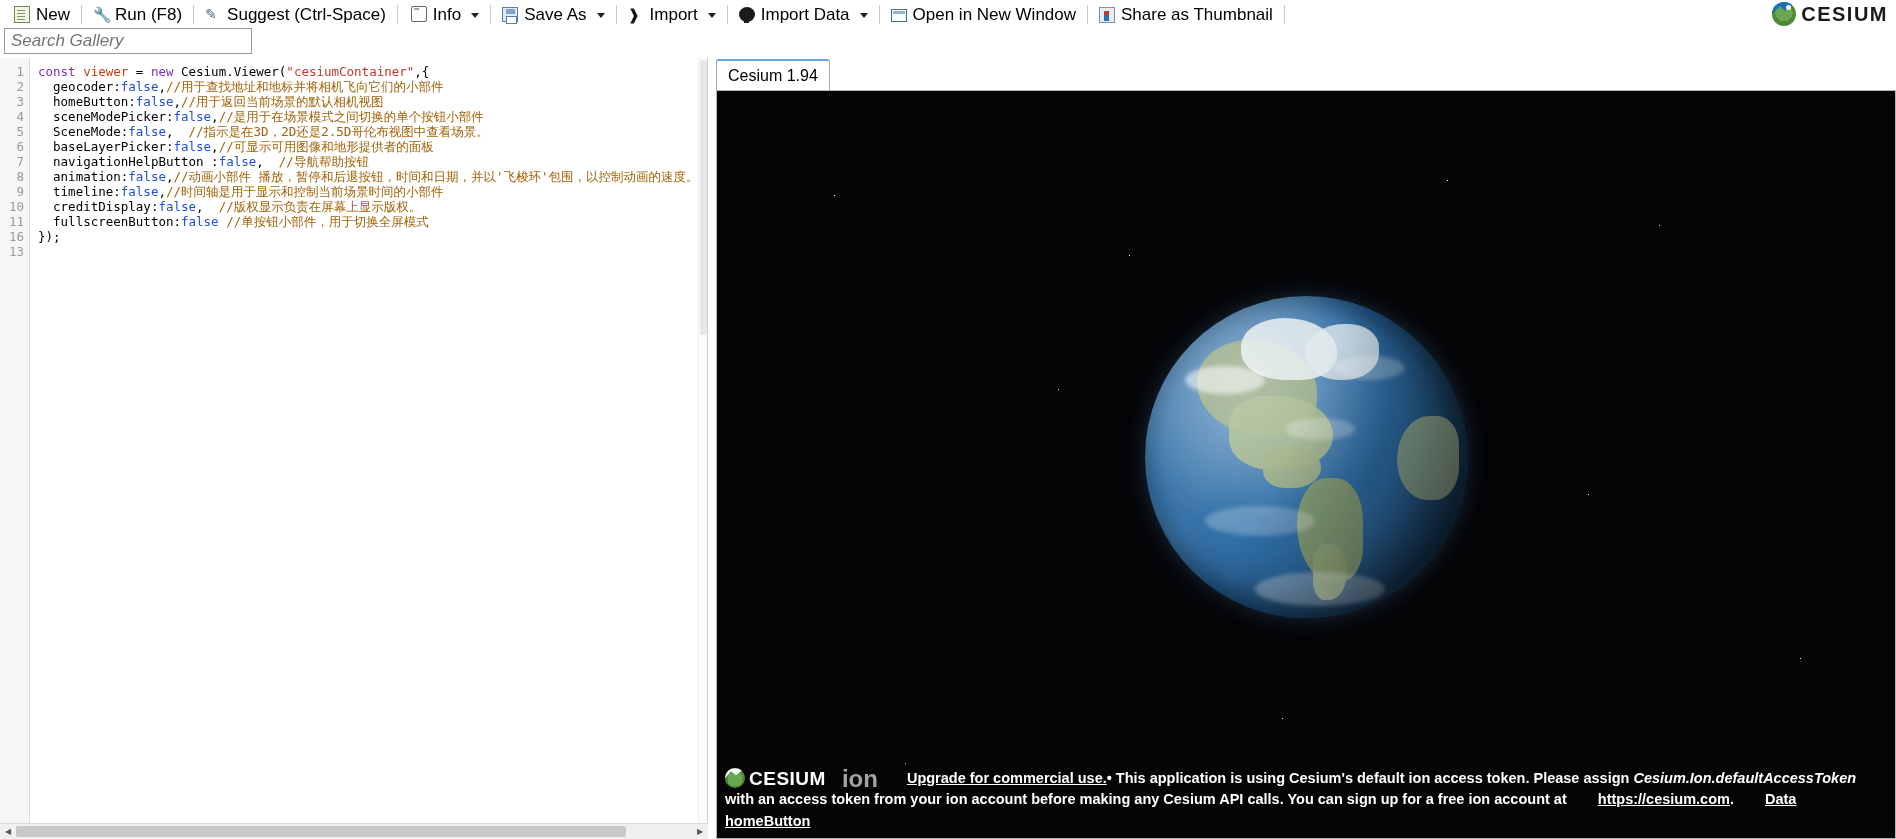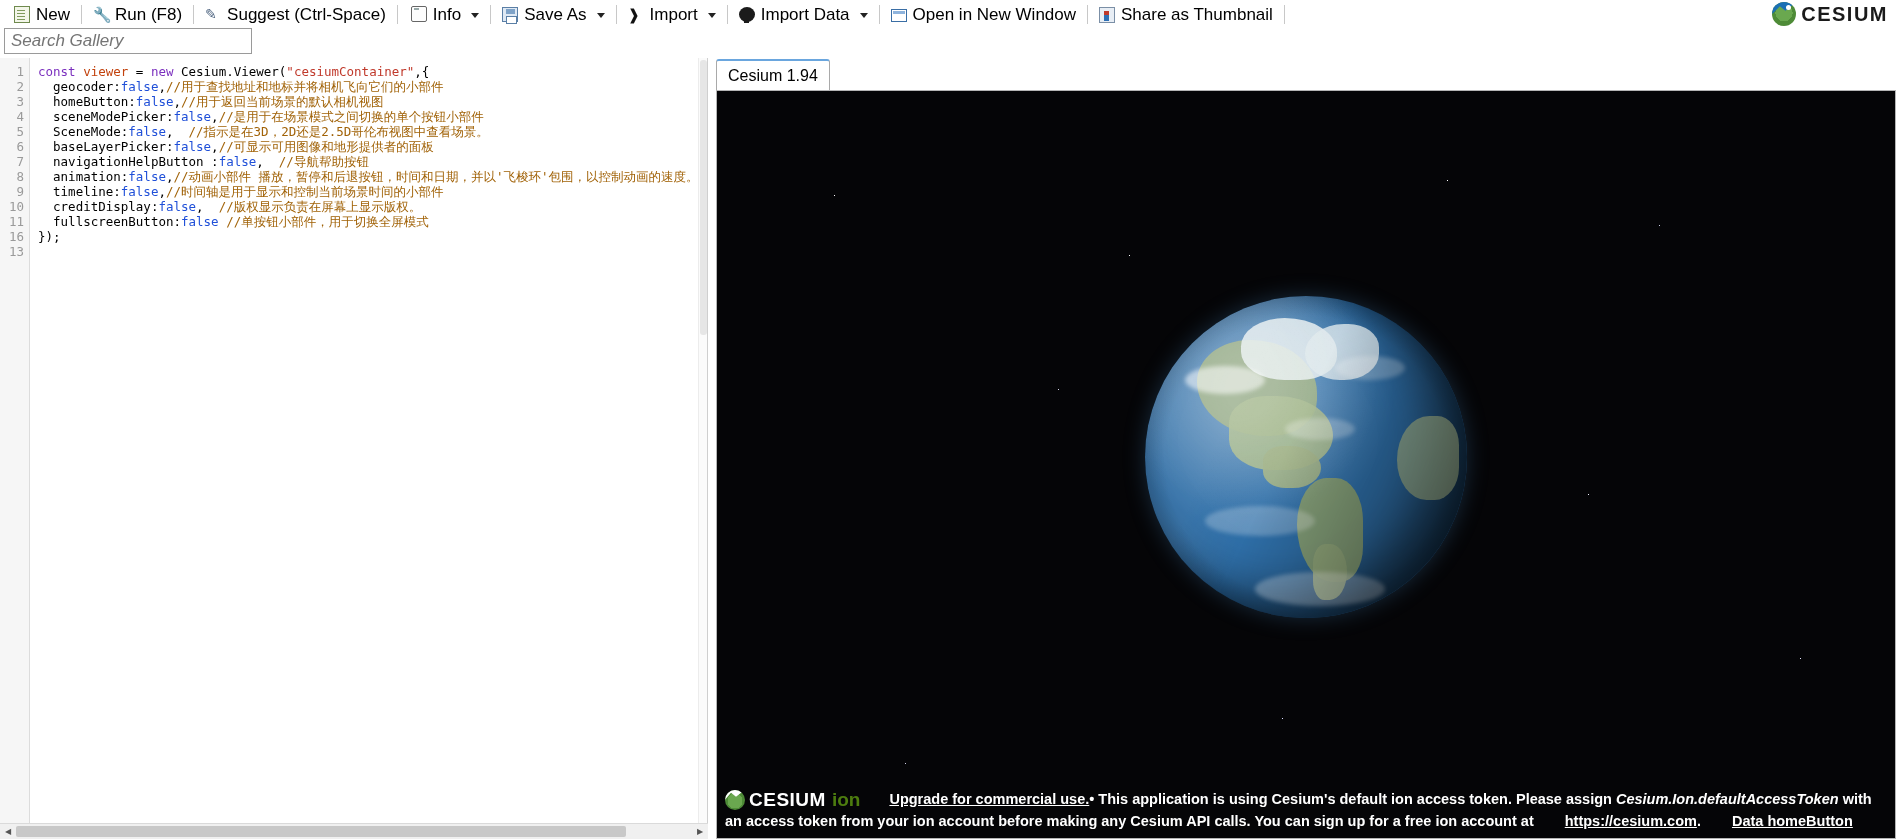--- a/index.html
+++ b/index.html
@@ -371,21 +371,21 @@
     width: 20px; height: 20px; border-radius: 50%;
     background: radial-gradient(circle at 50% 55%, #6aa84f 0 50%, #4e8b37 50% 100%);
     position: relative; overflow:hidden; display:inline-block;
   }
   .ion-mark::before {
     content:""; position:absolute; left:0; top:0; width:20px; height:10px;
     background:#ffffff;
     clip-path: polygon(0 100%, 30% 30%, 55% 70%, 100% 0, 100% 0, 0 0);
   }
   .ion-word { font-size: 19px; font-weight: bold; letter-spacing: 0.5px; color:#ffffff; }
-  .ion-sub { font-size: 19px; font-weight: bold; color:#4d7c0f; margin-left:2px; }
+  .ion-sub { font-size: 24px; font-weight: bold; color:#a3a3a3; margin-left:12px; }
   #credits a { color:#ffffff; text-decoration: underline; margin-left: 27px; }
   #credits .italic { font-style: italic; }
   #credits .plain { font-weight: bold; }
 </style>
 </head>
 <body>
 
 <div id="toolbar">
 
   <div class="tb-item">

